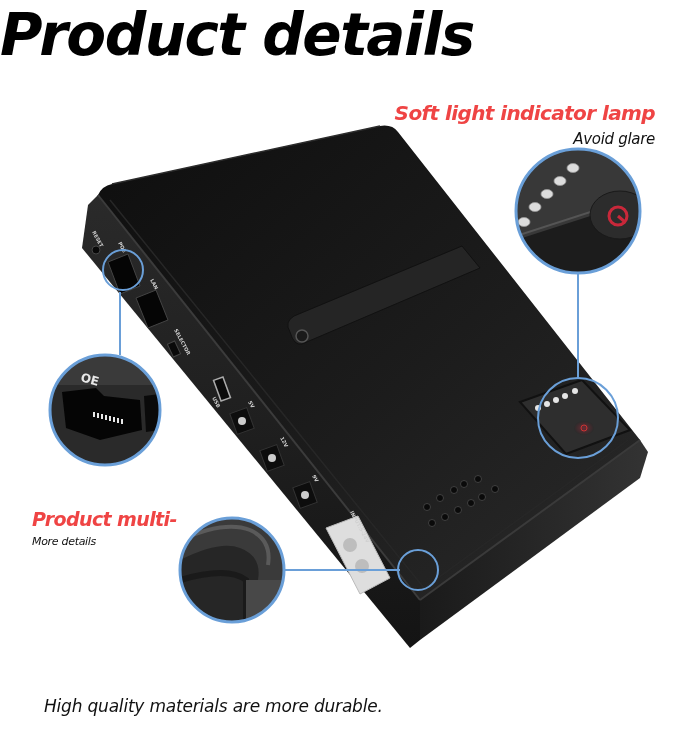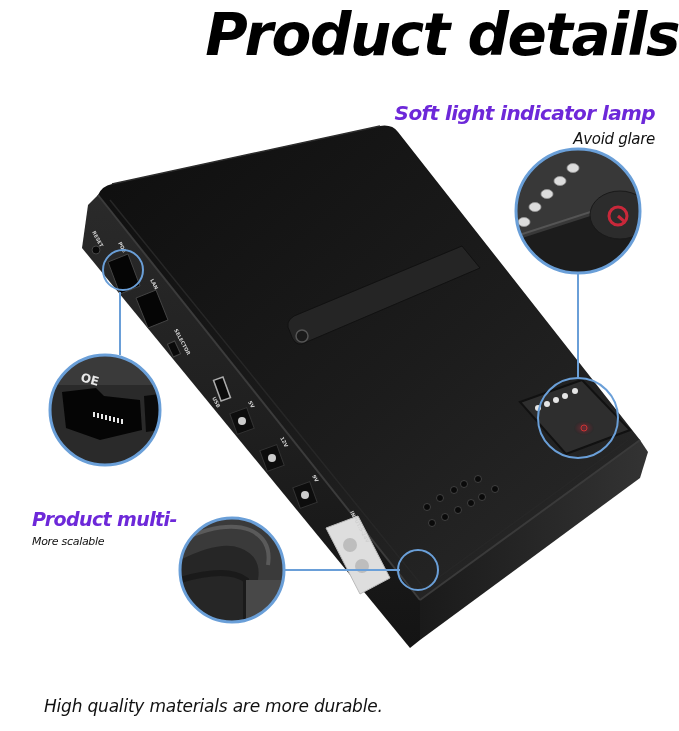--- a/index.html
+++ b/index.html
@@ -1,23 +1,23 @@
 <!DOCTYPE html>
 <html><head>
 <meta charset="utf-8">
 <style>
   html, body { margin: 0; padding: 0; background: #ffffff; }
   body { width: 679px; height: 731px; position: relative; overflow: hidden;
          font-family: "DejaVu Sans", sans-serif; color: #0a0a0a; }
-  .title { position: absolute; left: 0; top: 2px; width: 679px; text-align: right;
+  .title { position: absolute; left: 0; top: 2px; width: 679px; text-align: left;
            font-family: "DejaVu Sans", sans-serif; font-weight: 900; font-style: italic;
            font-size: 58px; letter-spacing: -1.5px; line-height: 66px; color: #000; }
   .stage { position: absolute; left: 0; top: 0; width: 679px; height: 731px; }
   .label-head { position: absolute; font-family: "DejaVu Sans", sans-serif; font-weight: bold;
-                font-style: italic; color: #6d28d9; letter-spacing: -0.6px; }
+                font-style: italic; color: #ef4444; letter-spacing: -0.6px; }
   .label-sub { position: absolute; font-family: "DejaVu Sans", sans-serif; font-style: italic;
                color: #111; }
   #lamp-head { right: 24px; top: 101px; font-size: 20px; text-align: right; white-space: nowrap; }
   #lamp-sub  { right: 24px; top: 130px; font-size: 15px; text-align: right; letter-spacing: -0.3px; }
   #iface-head { left: 32px; top: 484px; font-size: 19px; line-height: 23px; width: 175px; margin-top: 24px; }
   #iface-sub  { left: 32px; top: 535px; font-size: 11px; letter-spacing: -0.3px; }
   #shell-head { left: 44px; top: 640px; font-size: 21px; line-height: 27px; width: 270px; }
   #shell-sub  { left: 44px; top: 696px; font-size: 17px; letter-spacing: -0.2px; }
 </style>
 </head>
@@ -193,17 +193,17 @@
     <circle cx="232" cy="570" r="52" fill="none" stroke="#6a9fd8" stroke-width="3"></circle>
   </g>
 </svg>
 
 <div id="lamp-head" class="label-head">Soft light indicator lamp</div>
 <div id="lamp-sub" class="label-sub">Avoid glare</div>
 
 <div id="iface-head" class="label-head">
   <div>Product multi-</div>
 </div>
-<div id="iface-sub" class="label-sub">More scalable</div>
+<div id="iface-sub" class="label-sub">More details</div>
 
 <div id="shell-head" class="label-head">
 </div>
 <div id="shell-sub" class="label-sub">High quality materials are more durable.</div>
 
 </body></html>

